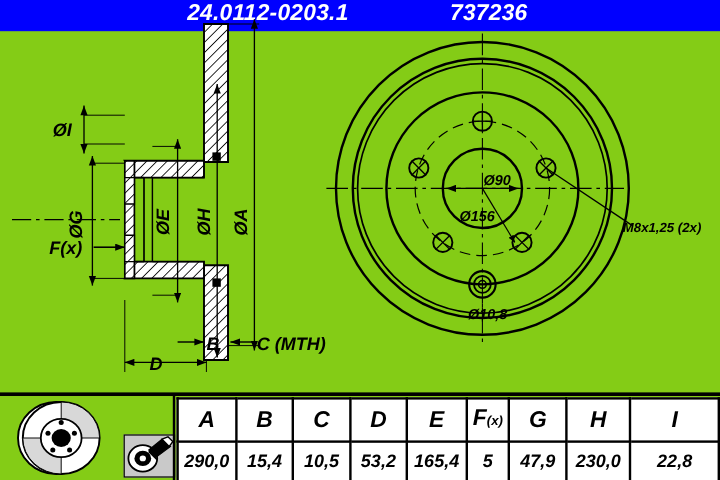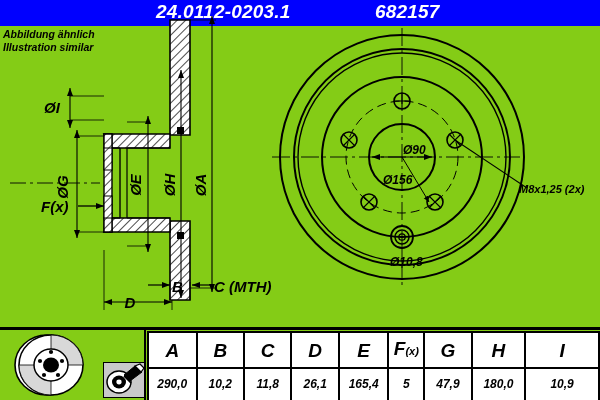--- a/index.html
+++ b/index.html
@@ -93,21 +93,21 @@
   
   #spec-table {
     position: absolute;
     left: 147px; top: 331px;
     border-collapse: collapse;
     background: #fff;
   }
   #spec-table td {
     border: 2px solid #000;
     text-align: center;
-    font-size: 12px;
+    font-size: 15px;
     font-weight: bold;
     color: #000;
     padding: 0;
     height: 31px;
     line-height: 31px;
     font-family: "Liberation Sans", sans-serif;
   }
   #spec-table tr.header-row td { font-size: 19px; }
   #spec-table td.col-a { width: 47px; }
   #spec-table td.col-b { width: 46px; }
@@ -139,27 +139,23 @@
     font-family: "Liberation Sans", sans-serif;
   }
 </style>
 </head>
 <body>
 
 <div id="page">
 
   <div id="header-banner">
     <span id="header-part-number">24.0112-0203.1</span>
-    <span id="header-reference-number">682157</span>
+    <span id="header-reference-number">737236</span>
   </div>
 
-  <div id="illustration-note">
-    <div>Abbildung ähnlich</div>
-    <div>Illustration similar</div>
-  </div>
 
   <div id="drawing-area">
     <svg id="drawing-svg" width="600" height="300" viewBox="0 0 600 300" xmlns="http://www.w3.org/2000/svg">
       <defs>
         <pattern id="hatch" width="6" height="6" patternUnits="userSpaceOnUse" patternTransform="rotate(45)">
           <rect width="6" height="6" fill="#ffffff"></rect>
           <line x1="0" y1="0" x2="0" y2="6" stroke="#000" stroke-width="1.4"></line>
         </pattern>
         <marker id="arrEnd" markerWidth="9" markerHeight="9" refX="8" refY="3" orient="auto" markerUnits="userSpaceOnUse">
           <path d="M0,0 L8,3 L0,6 z" fill="#000"></path>
@@ -369,25 +365,25 @@
         <td class="col-c">C</td>
         <td class="col-d">D</td>
         <td class="col-e">E</td>
         <td class="col-f"><span>F</span><span class="fx-sub">(x)</span></td>
         <td class="col-g">G</td>
         <td class="col-h">H</td>
         <td class="col-i">I</td>
       </tr>
       <tr class="value-row">
         <td class="col-a">290,0</td>
-        <td class="col-b">10,2</td>
-        <td class="col-c">11,8</td>
-        <td class="col-d">26,1</td>
+        <td class="col-b">15,4</td>
+        <td class="col-c">10,5</td>
+        <td class="col-d">53,2</td>
         <td class="col-e">165,4</td>
         <td class="col-f">5</td>
         <td class="col-g">47,9</td>
-        <td class="col-h">180,0</td>
-        <td class="col-i">10,9</td>
+        <td class="col-h">230,0</td>
+        <td class="col-i">22,8</td>
       </tr>
     </tbody>
   </table>
 
 </div>
 
 </body></html>

